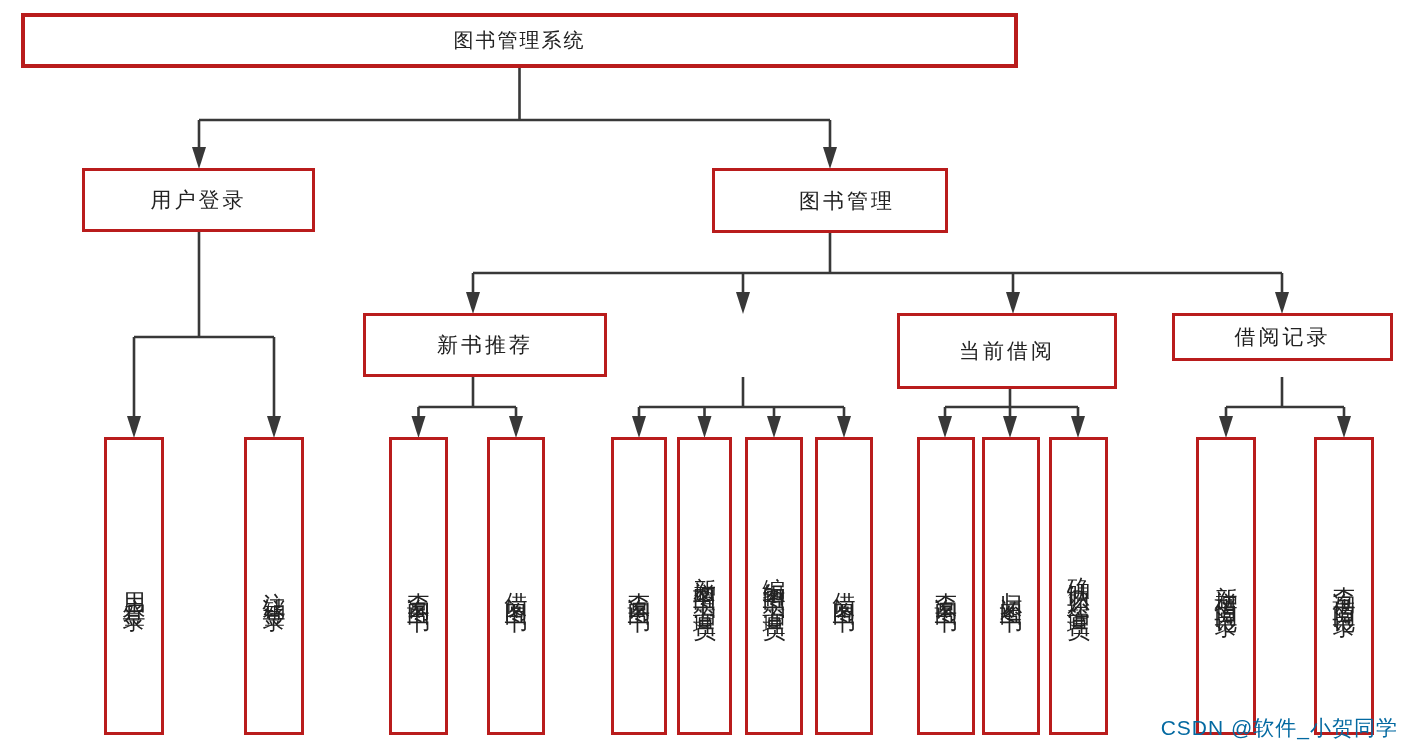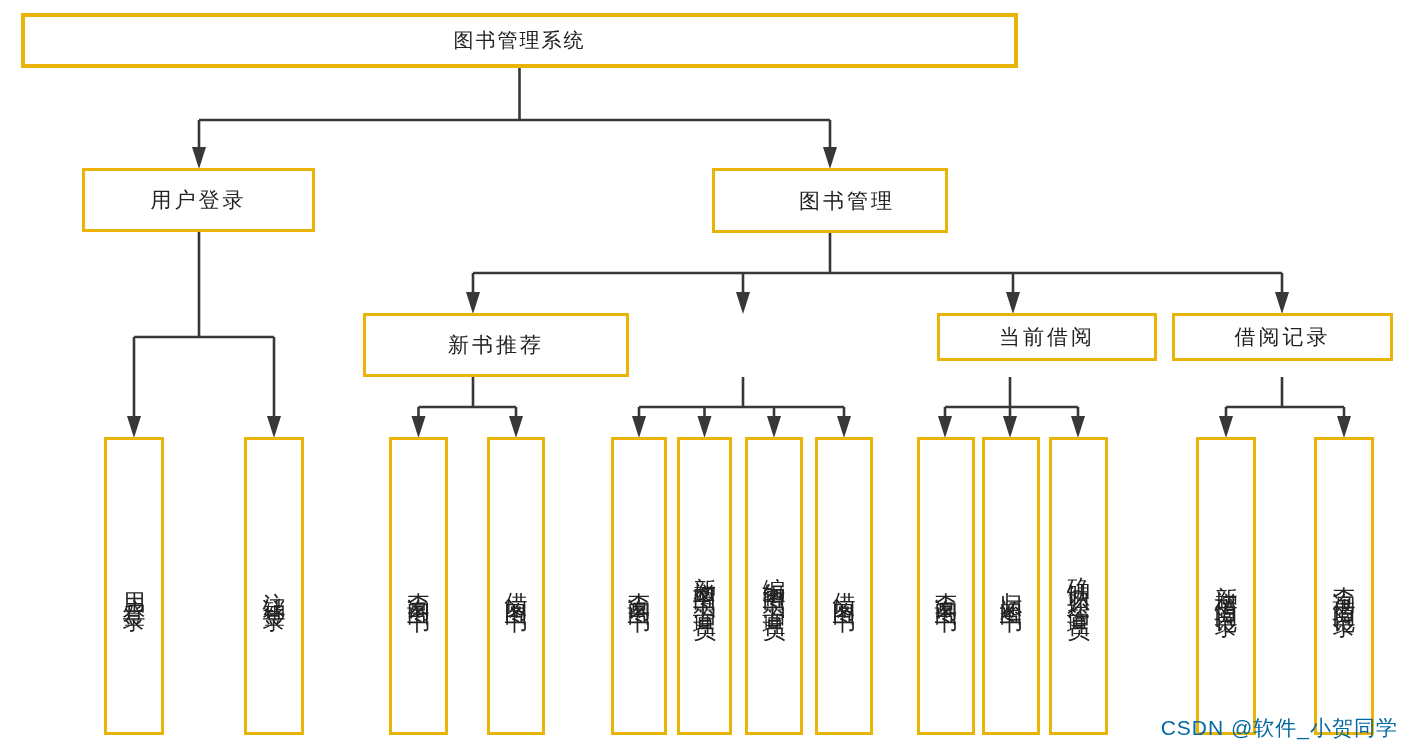--- a/index.html
+++ b/index.html
@@ -9,41 +9,41 @@
     background:#ffffff;
     font-family:"Liberation Sans","DejaVu Sans",sans-serif;
     color:#222222;
     overflow:hidden;
   }
   .connectors{position:absolute;left:0;top:0;z-index:1;}
   .node{
     position:absolute;
     box-sizing:border-box;
     background:#ffffff;
-    border:3px solid #eab308;
+    border:3px solid #b91c1c;
     display:flex;
     align-items:center;
     justify-content:center;
     z-index:2;
     color:#222222;
   }
   .hnode{font-size:21px;letter-spacing:3px;white-space:nowrap;}
   .vnode{
     writing-mode:vertical-rl;
     text-orientation:mixed;
     font-size:23px;
     letter-spacing:6px;
     line-height:1;
   }
   #b-root{left:21px;top:13px;width:997px;height:55px;border-width:4px;font-size:20px;letter-spacing:2px;}
   #b-l2-0{left:82px;top:168px;width:233px;height:64px;}
   #b-l2-1{left:712px;top:168px;width:236px;height:65px;padding-left:34px;}
-  #b-l3-0{left:363px;top:313px;width:266px;height:64px;}
+  #b-l3-0{left:363px;top:313px;width:244px;height:64px;}
   #b-l3-1{left:633px;top:313px;width:220px;height:64px;}
-  #b-l3-2{left:937px;top:313px;width:220px;height:48px;}
+  #b-l3-2{left:897px;top:313px;width:220px;height:76px;}
   #b-l3-3{left:1172px;top:313px;width:221px;height:48px;}
   .leaf{top:437px;height:298px;}
   #lf-0{left:104px;width:60px;}
   #lf-1{left:244px;width:60px;}
   #lf-2{left:389px;width:59px;}
   #lf-3{left:487px;width:58px;}
   #lf-4{left:611px;width:56px;}
   #lf-5{left:677px;width:55px;}
   #lf-6{left:745px;width:58px;}
   #lf-7{left:815px;width:58px;}

